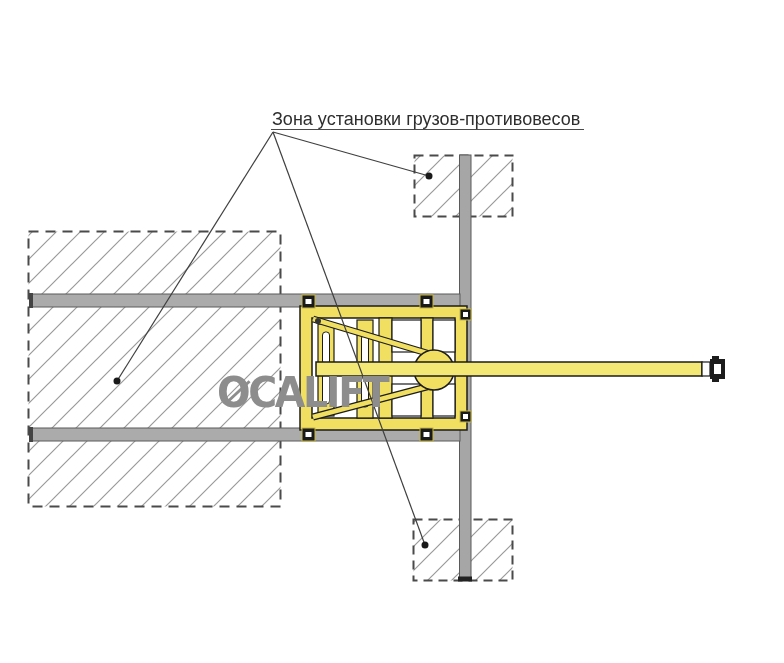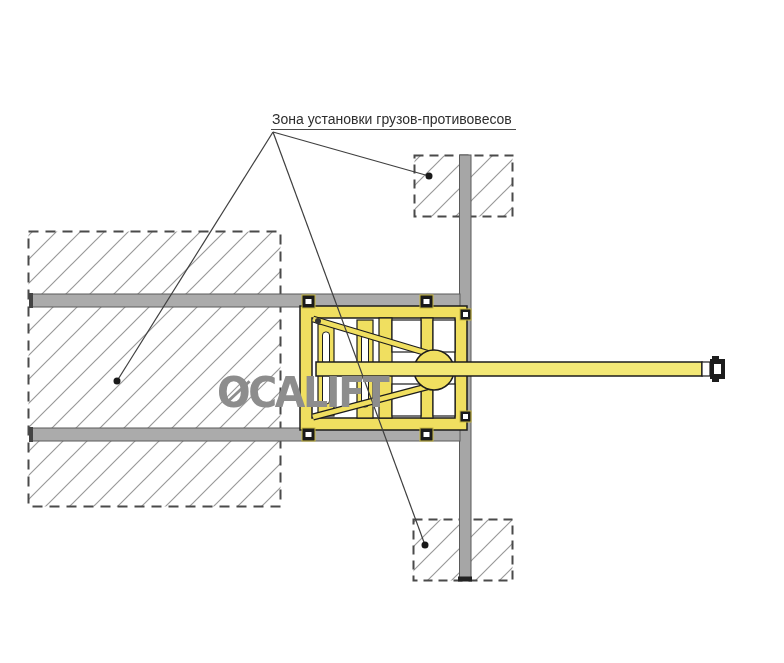--- a/index.html
+++ b/index.html
@@ -3,21 +3,21 @@
 <meta charset="utf-8">
 <style>
   html,body{margin:0;padding:0;background:#ffffff;}
   #stage{
     position:relative;width:784px;height:663px;background:#ffffff;
     font-family:"Liberation Sans",sans-serif;overflow:hidden;
   }
   #drawing{position:absolute;left:0;top:0;}
   .zone-label{
     position:absolute;left:271px;top:111px;
-    font-size:14px;line-height:16px;color:#2e2e2e;
+    font-size:18px;line-height:16px;color:#2e2e2e;
     border-bottom:1.5px solid #4a4a4a;padding:0 4px 2px 1px;
     white-space:nowrap;letter-spacing:0px;
   }
   .watermark{
     position:absolute;left:217px;top:371px;
     font-family:"DejaVu Sans",sans-serif;font-weight:bold;
     font-size:50px;line-height:1;color:#8d8d8d;
     letter-spacing:-3px;
     transform:scale(0.79,0.86);transform-origin:left top;
     white-space:nowrap;z-index:3;

